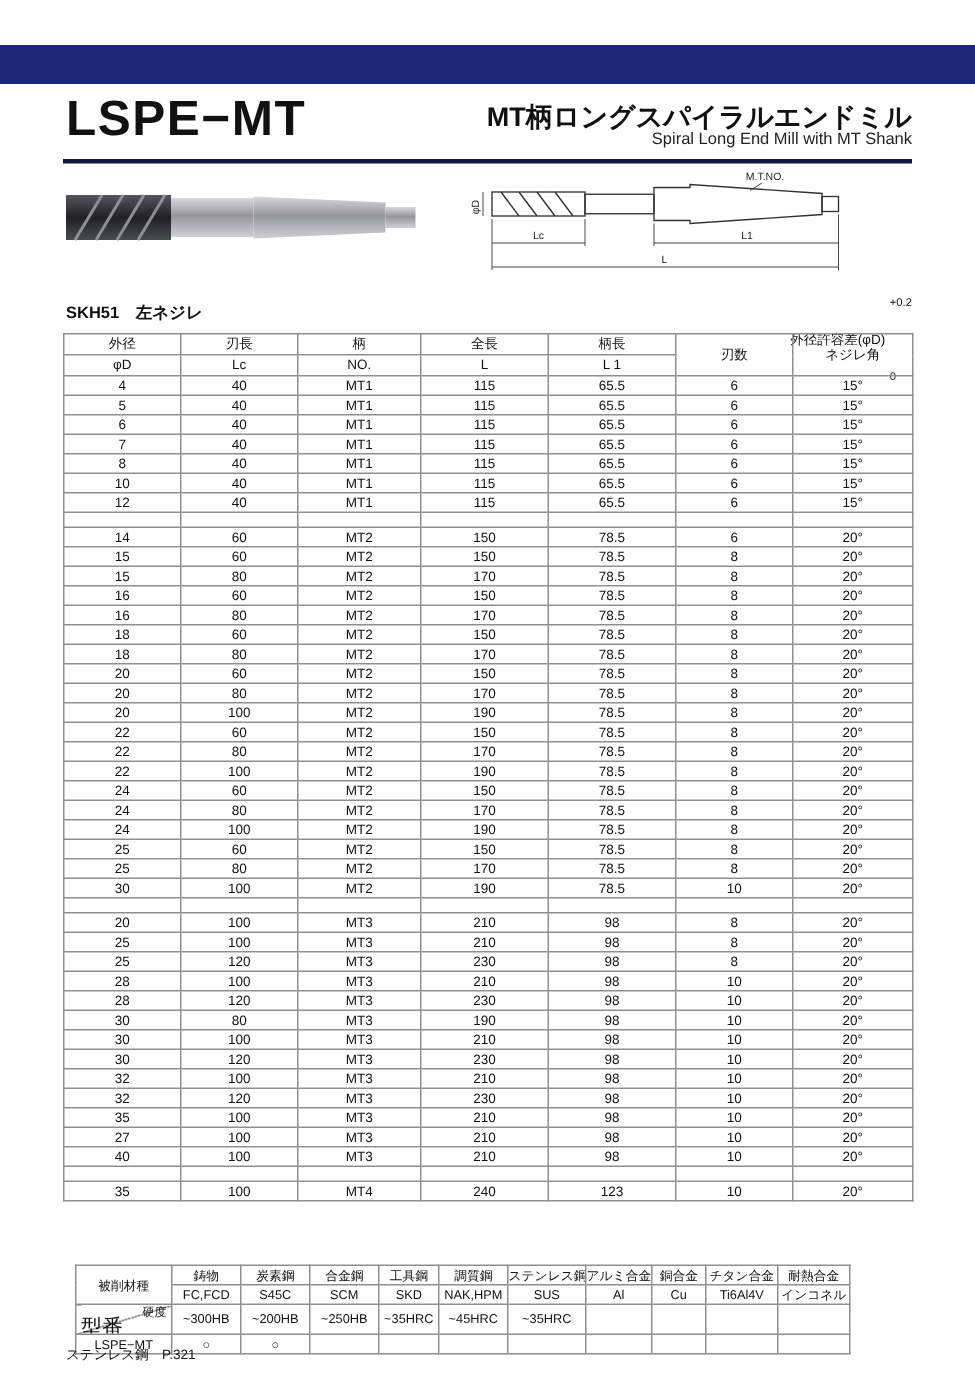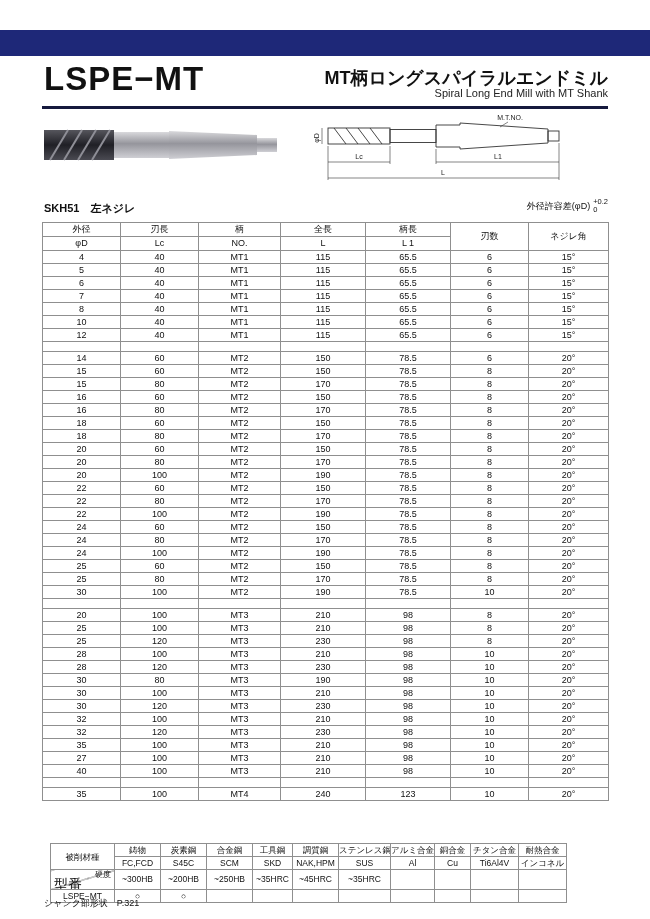--- a/index.html
+++ b/index.html
@@ -12,21 +12,21 @@
   .page-title { position:absolute; left:44px; top:60px; font-size:33px; font-weight:bold; letter-spacing:1px; }
   .sub-jp { position:absolute; right:42px; top:66px; font-size:18px; font-weight:bold; }
   .sub-en { position:absolute; right:42px; top:87px; font-size:11px; color:#222; }
   .head-rule { position:absolute; left:42px; top:106px; width:566px; height:3px; background:#15193d; }
 
   .photo-wrap { position:absolute; left:42px; top:118px; }
   .drawing-wrap { position:absolute; left:312px; top:112px; }
 
   .material-note { position:absolute; left:44px; top:201px; font-size:11px;font-weight:bold; }
   .tolerance { position:absolute; right:42px; top:198px; font-size:9px; display:flex; align-items:center;margin-left:10px; }
-  .tol-stack { display:inline-flex; flex-direction:column; font-size:7.5px; line-height:8px; margin-left:3px; }
+  .tol-stack { display:inline-flex; flex-direction:column; font-size:7.5px; line-height:8px; margin-left:3px;gap:41px; }
 
   table.spec { position:absolute; left:42px; top:222px; width:566px; border-collapse:collapse; table-layout:fixed; font-size:9px; }
   table.spec th, table.spec td { border:1px solid #8f8f8f; text-align:center; padding:0; height:12px; line-height:12px; font-weight:normal; white-space:nowrap; }
   table.spec thead th { height:13px; line-height:13px; }
   table.spec tr.spacer-row td { height:10px; }
 
   table.mat { position:absolute; left:50px; top:843px; width:516px; border-collapse:collapse; table-layout:fixed; font-size:8.5px; }
   table.mat td { border:1px solid #8f8f8f; text-align:center; padding:0; height:12px; line-height:12px; white-space:nowrap; overflow:hidden; }
   table.mat tr.hardness-row td { height:19px; line-height:19px; }
   table.mat td.diag { position:relative; line-height:normal;
@@ -601,14 +601,14 @@
         <td></td>
         <td></td>
         <td></td>
         <td></td>
         <td></td>
         <td></td>
       </tr>
   </tbody>
 </table>
 
-<div class="shank-note">シャンク部形状　P.321</div>
+<div class="shank-note">ステンレス鋼　P.321</div>
 <div class="page-num">19</div>
 
 </body></html>

